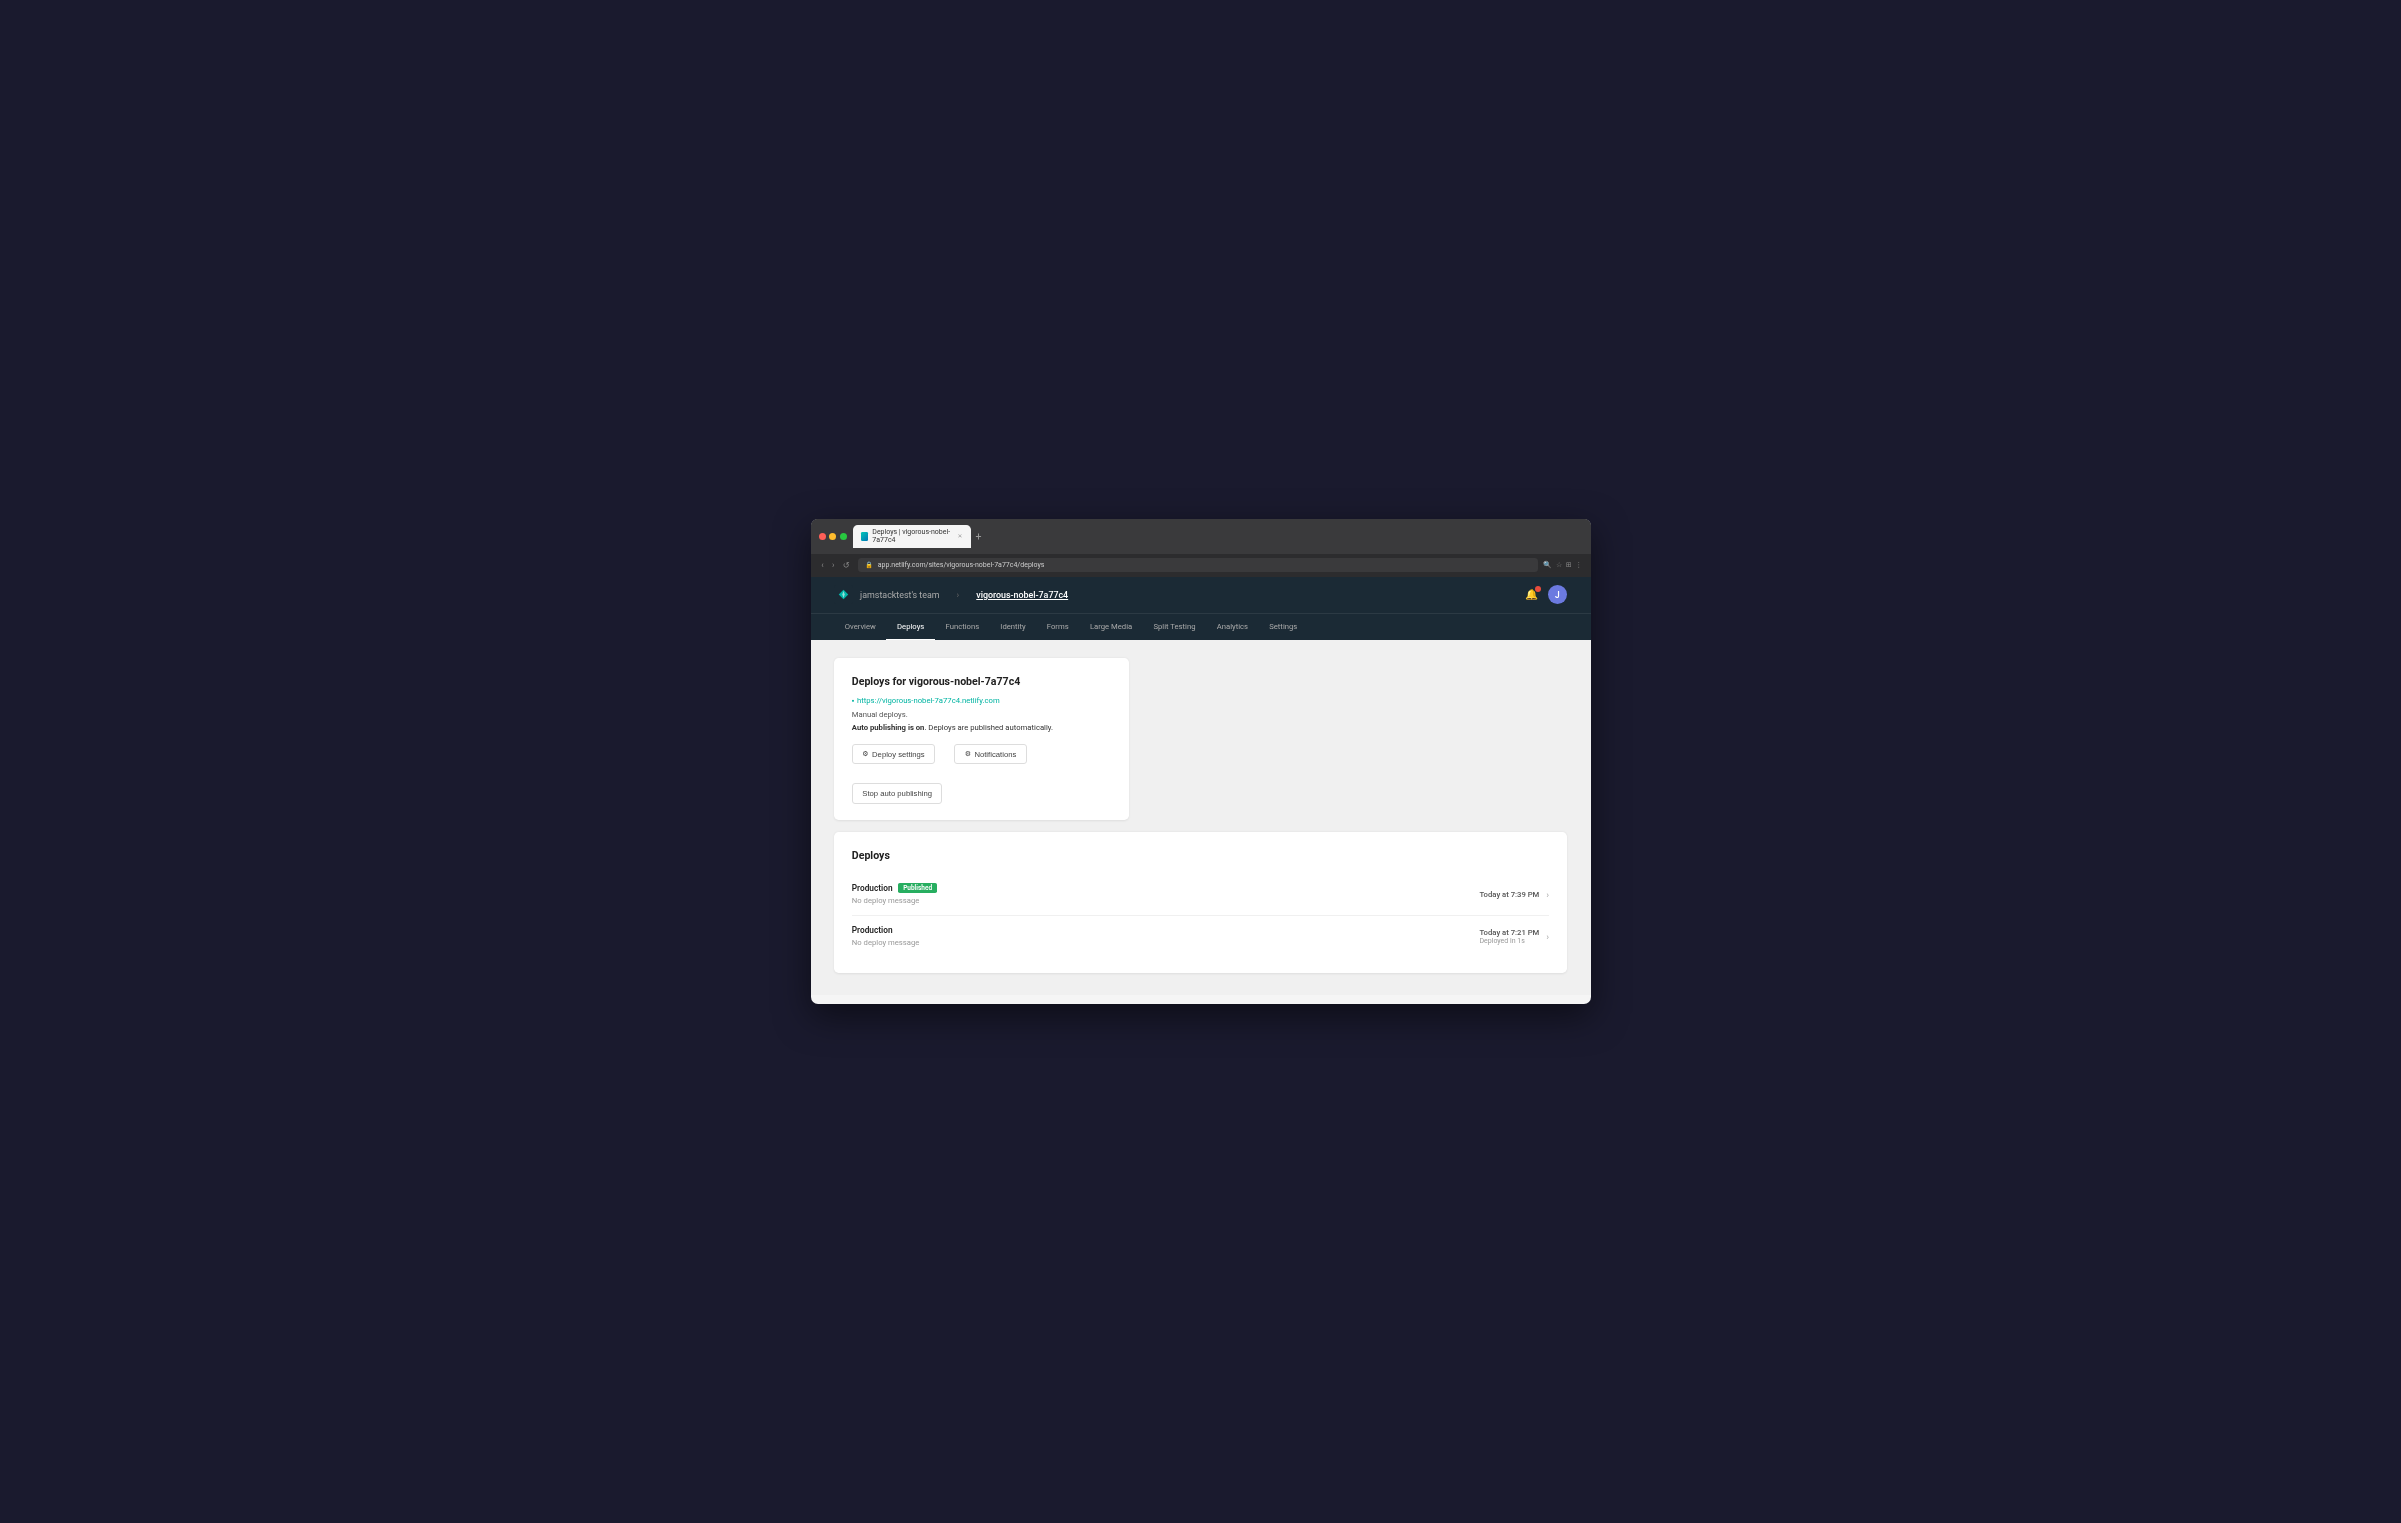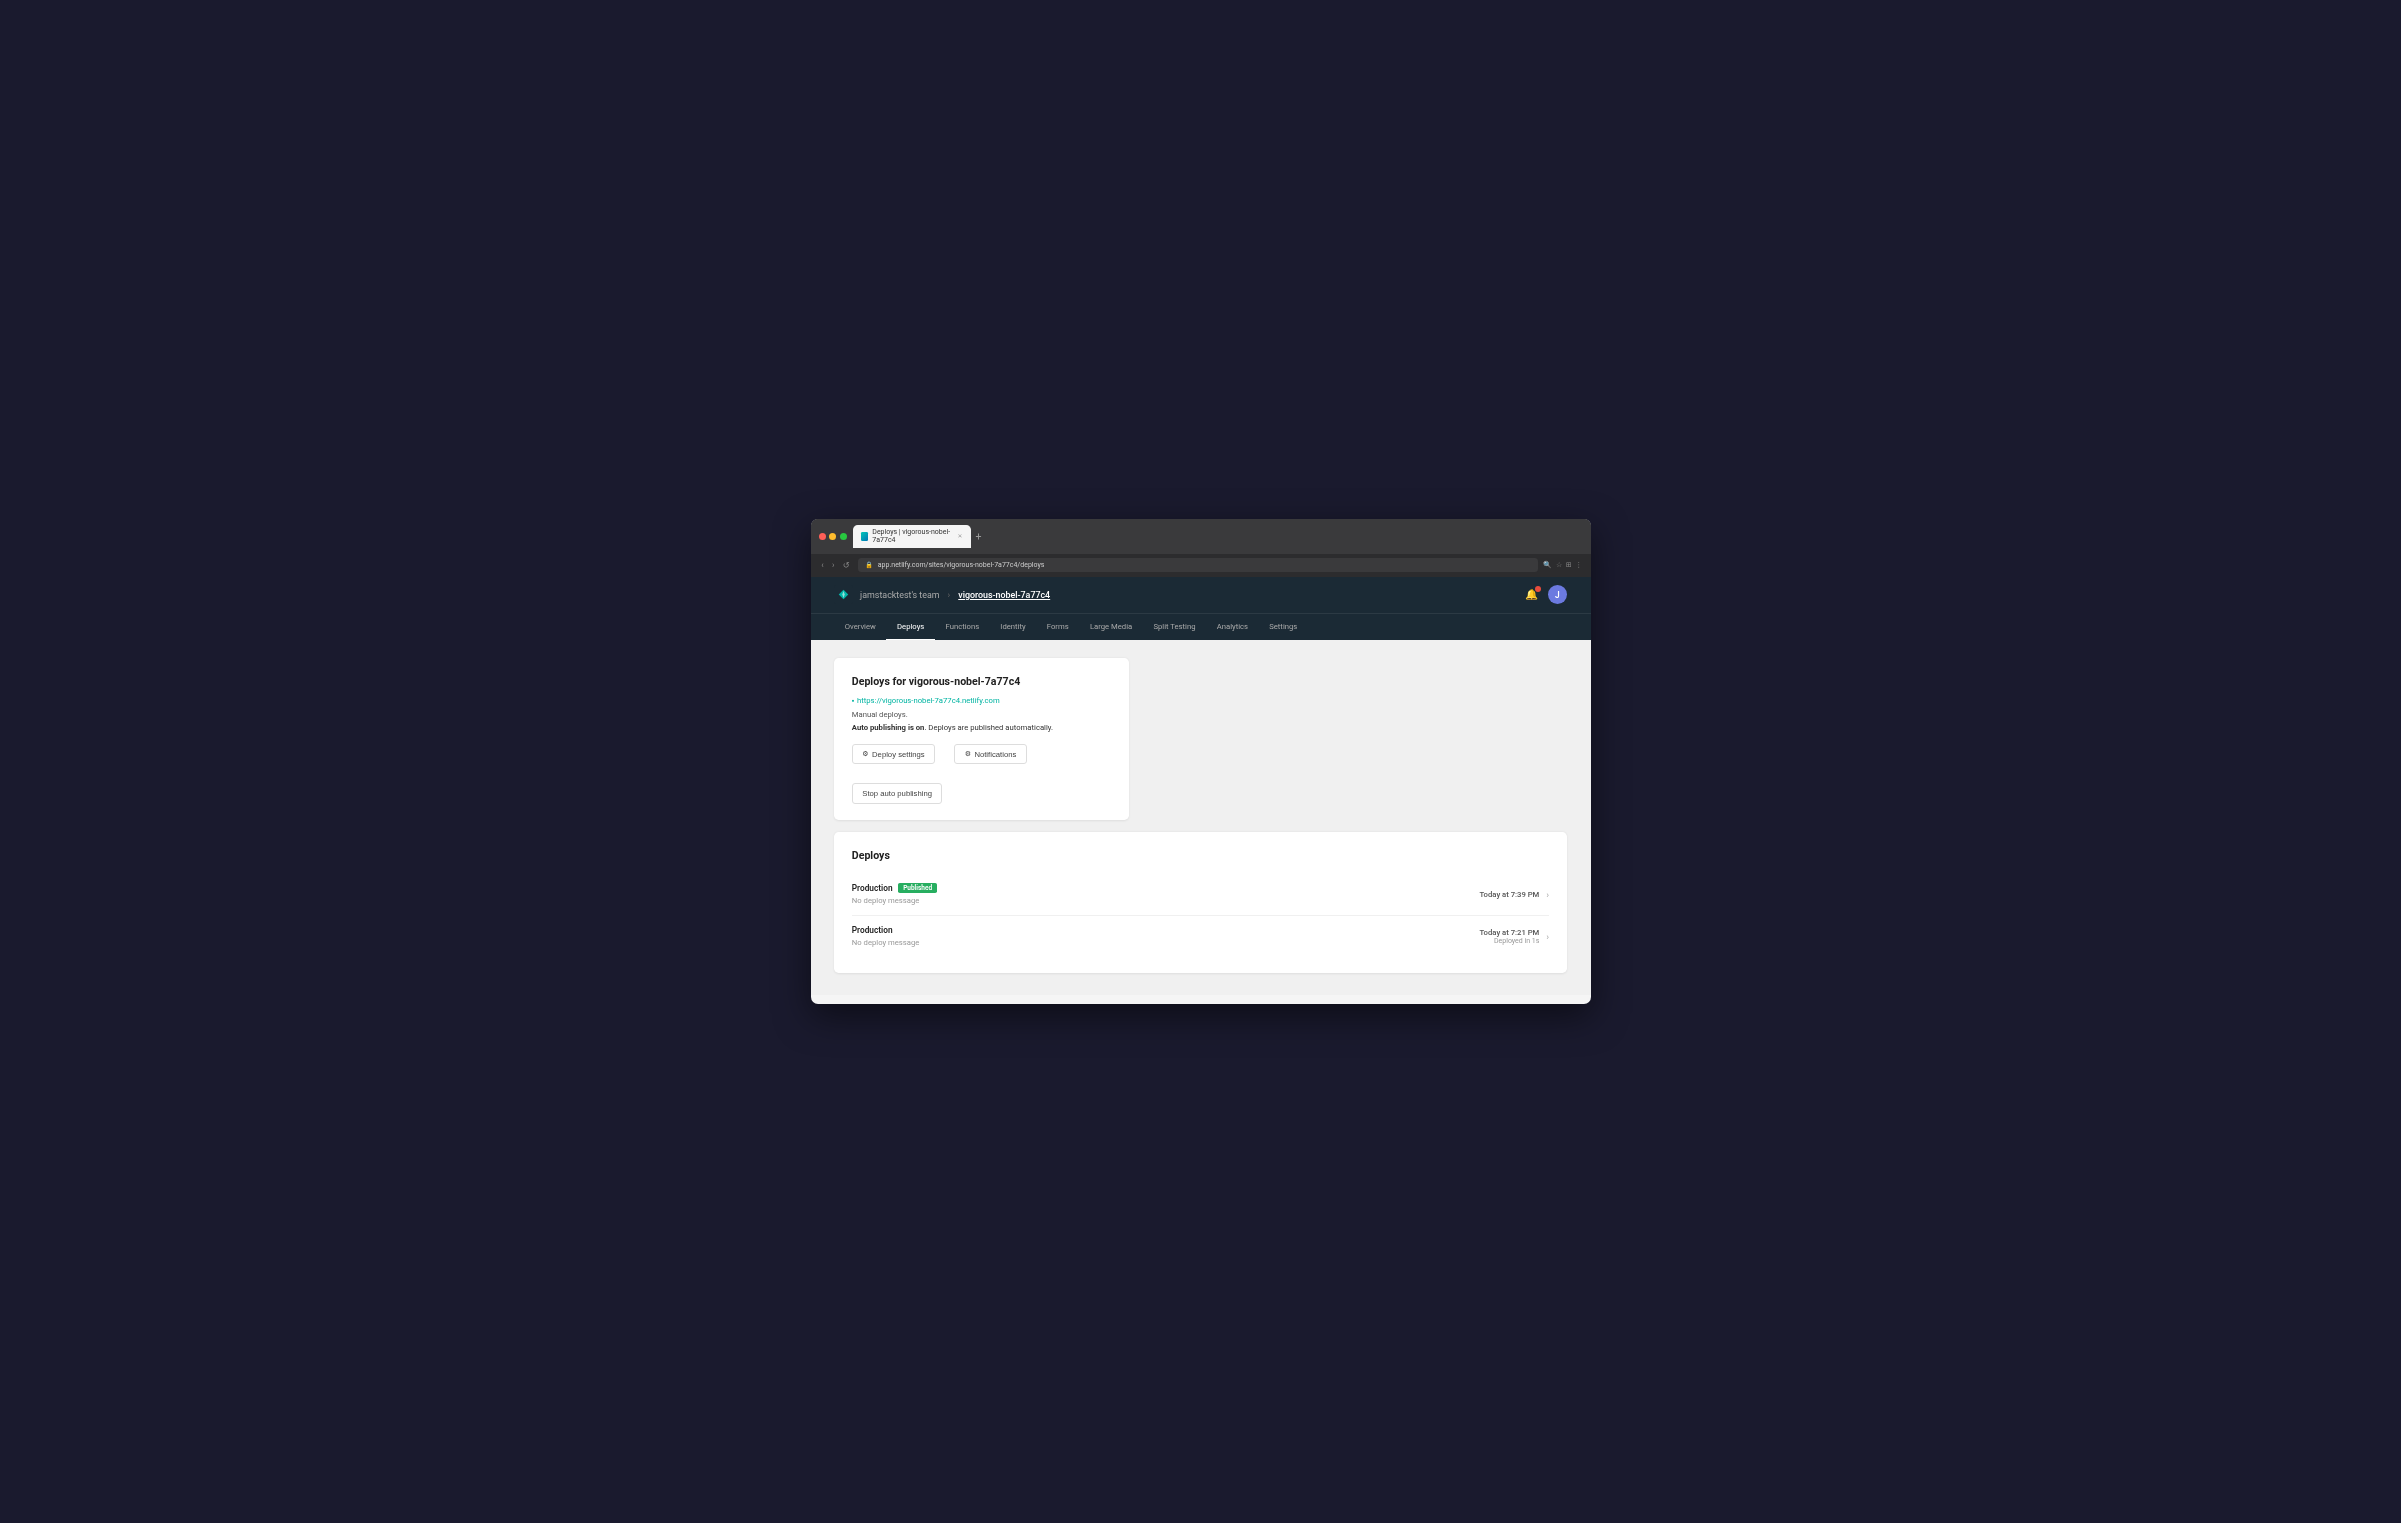--- a/index.html
+++ b/index.html
@@ -155,21 +155,21 @@
     }
 
     .netlify-logo {
       width: 19px;
       height: 19px;
     }
 
     .breadcrumb {
       display: flex;
       align-items: center;
-      gap: 8px;
+      gap: 17px;
       color: #ccc;
       font-size: 8.9px;
     }
 
     .breadcrumb-team {
       color: #aaa;
     }
 
     .breadcrumb-sep {
       color: #666;
@@ -389,21 +389,20 @@
       font-size: 7.7px;
     }
 
     .deploy-right {
       display: flex;
       align-items: center;
       gap: 7px;
     }
 
     .deploy-time-block {
-      text-align: right;
     }
 
     .deploy-time {
       color: #555;
       font-size: 7.7px;
       font-weight: 500;
     }
 
     .deploy-duration {
       color: #999;

